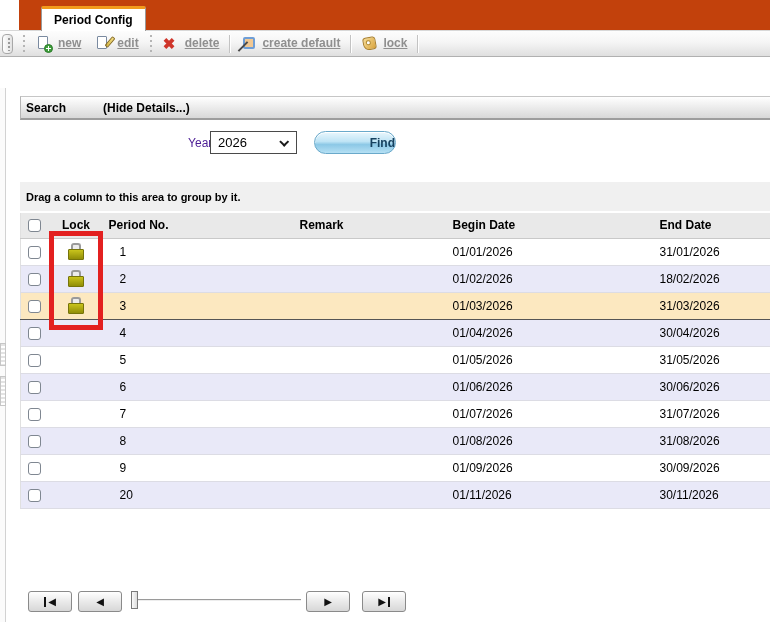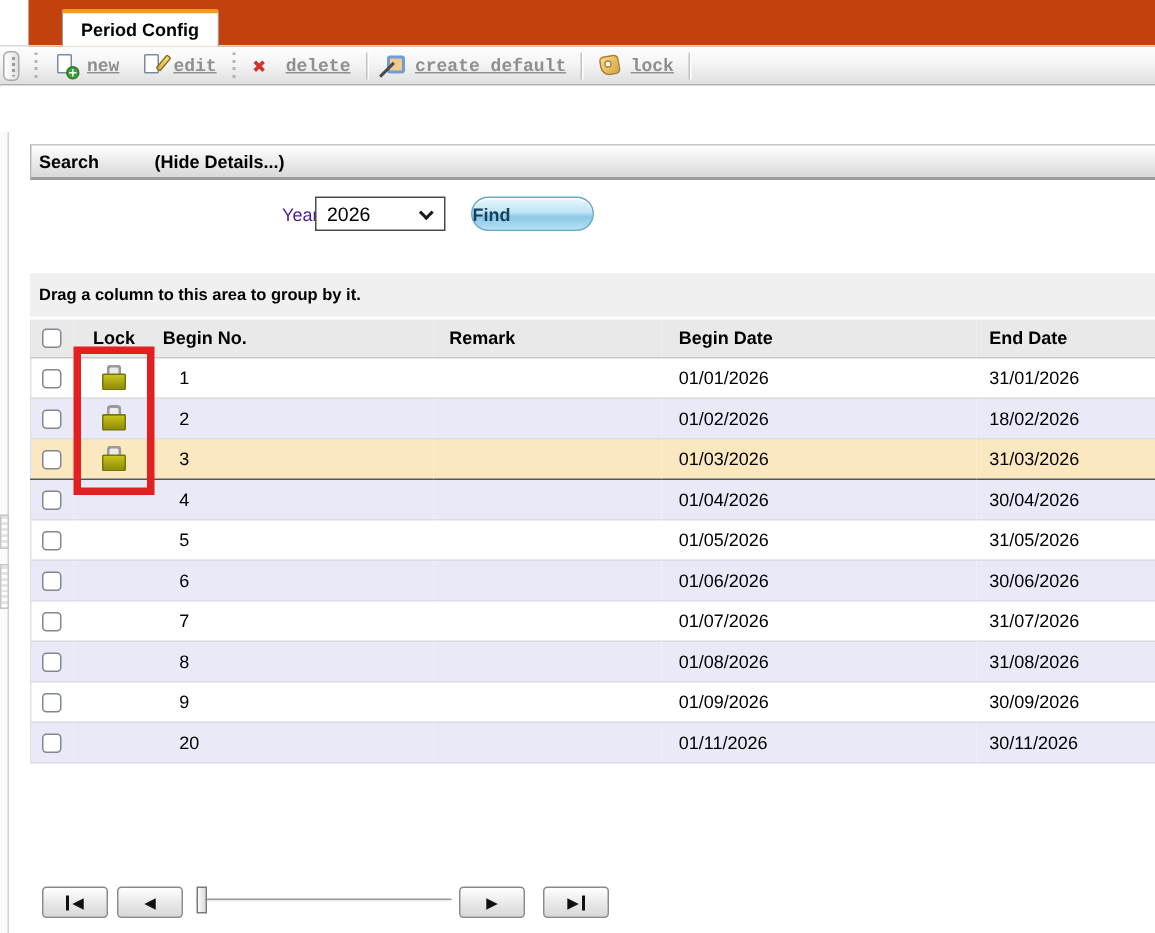--- a/index.html
+++ b/index.html
@@ -34,21 +34,21 @@
     background:linear-gradient(90deg,#fff,#e2e2e2);
     margin-right:6px; position:relative;
   }
   .tb-handle::after {
     content:""; position:absolute; right:2px; top:3px; width:2px; height:13px;
     background:repeating-linear-gradient(#9a9a9a 0 2px, transparent 2px 4px);
   }
   .tb-sep-dot { width:2px; height:17px; margin:0 4px;
     background:repeating-linear-gradient(#b5b5b5 0 2px, transparent 2px 5px); }
   .tb-sep { width:1px; height:18px; background:#c3c3c3; margin:0 3px; box-shadow:1px 0 0 #fff; }
-  .tb-btn { display:flex; align-items:center; gap:5px; padding:0 7px; cursor:pointer;font-family:Liberation Mono, monospace; }
+  .tb-btn { display:flex; gap:5px; padding:0 7px; cursor:pointer; }
   .tb-label { font-size:12px; font-weight:bold; color:#8f8f8f; text-decoration:underline; }
 
   .icon { position:relative; width:17px; height:16px; display:inline-block; }
   .icon-page { position:absolute; left:2px; top:0; width:10px; height:13px;
     background:#fff; border:1px solid #7a8aa0; border-radius:1px; }
   .icon-new .badge { position:absolute; right:0; bottom:-1px; width:9px; height:9px;
     border-radius:50%; background:#3fa03c; border:1px solid #2c7a2a; }
   .icon-new .badge::after { content:""; position:absolute; left:1px; top:3px; width:5px; height:1px; background:#fff; }
   .icon-new .badge::before { content:""; position:absolute; left:3px; top:1px; width:1px; height:5px; background:#fff; }
   .icon-edit .pencil { position:absolute; right:0; top:0; width:4px; height:12px;
@@ -90,21 +90,21 @@
     border:1px solid #4a4a4a; background:#fff; display:flex; align-items:center;
     font-size:13px; padding-left:7px; cursor:pointer;
   }
   .year-select .chev { position:absolute; right:9px; top:7px; width:7px; height:7px;
     border-right:2px solid #1a1a1a; border-bottom:2px solid #1a1a1a; transform:rotate(45deg) translateY(-1px); }
   .find-btn {
     position:absolute; left:314px; top:131px; width:82px; height:23px;
     border-radius:12px; border:1px solid #6aa9ca;
     background:linear-gradient(#eaf7fd 0%, #bfe4f5 45%, #8cc8e6 60%, #b5e0f4 100%);
     box-shadow:inset 0 1px 0 #ffffff;
-    display:flex; align-items:center; justify-content:flex-start;
+    display:flex; align-items:center; justify-content:flex-end;
     font-size:12px; font-weight:bold; color:#16415f; cursor:pointer;
   }
 
   
   .group-bar { position:absolute; left:20px; top:182px; width:750px; height:29px;
     background:#f0f0f0; font-size:11px; font-weight:bold; padding:9px 0 0 6px; }
   table.grid { position:absolute; left:20px; top:213px; width:750px;
     border-collapse:collapse; table-layout:fixed; border-left:1px solid #e0e0e0; }
   table.grid thead tr { height:25px; background:#e9e9e9; }
   table.grid th { font-size:12px; font-weight:bold; text-align:left;
@@ -226,21 +226,21 @@
       <col style="width:55px">
       <col style="width:185px">
     <col style="width:152px">
       <col style="width:210px">
       <col style="width:120px">
   </colgroup>
   <thead>
     <tr>
       <th class="c-check"><span class="checkbox"></span></th>
       <th class="c-lock">Lock</th>
-      <th class="c-period">Begin No.</th>
+      <th class="c-period">Period No.</th>
       <th class="c-remark">Remark</th>
       <th class="c-begin">Begin Date</th>
       <th class="c-end">End Date</th>
     </tr>
   </thead>
   <tbody>
     <tr>
       <td class="c-check"><span class="checkbox"></span></td>
       <td class="c-lock"><span class="lockicon"><span class="shackle"></span><span class="lockbody"></span></span></td>
       <td class="c-period">1</td>

